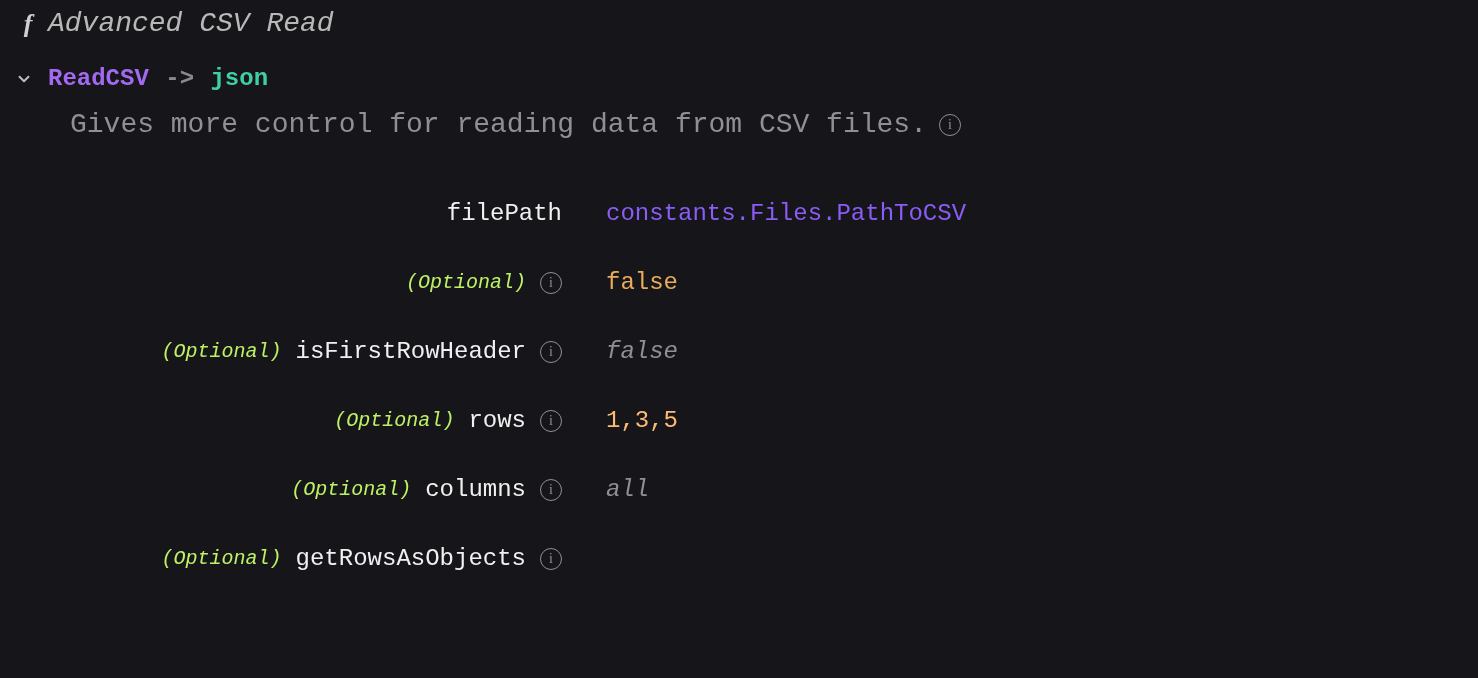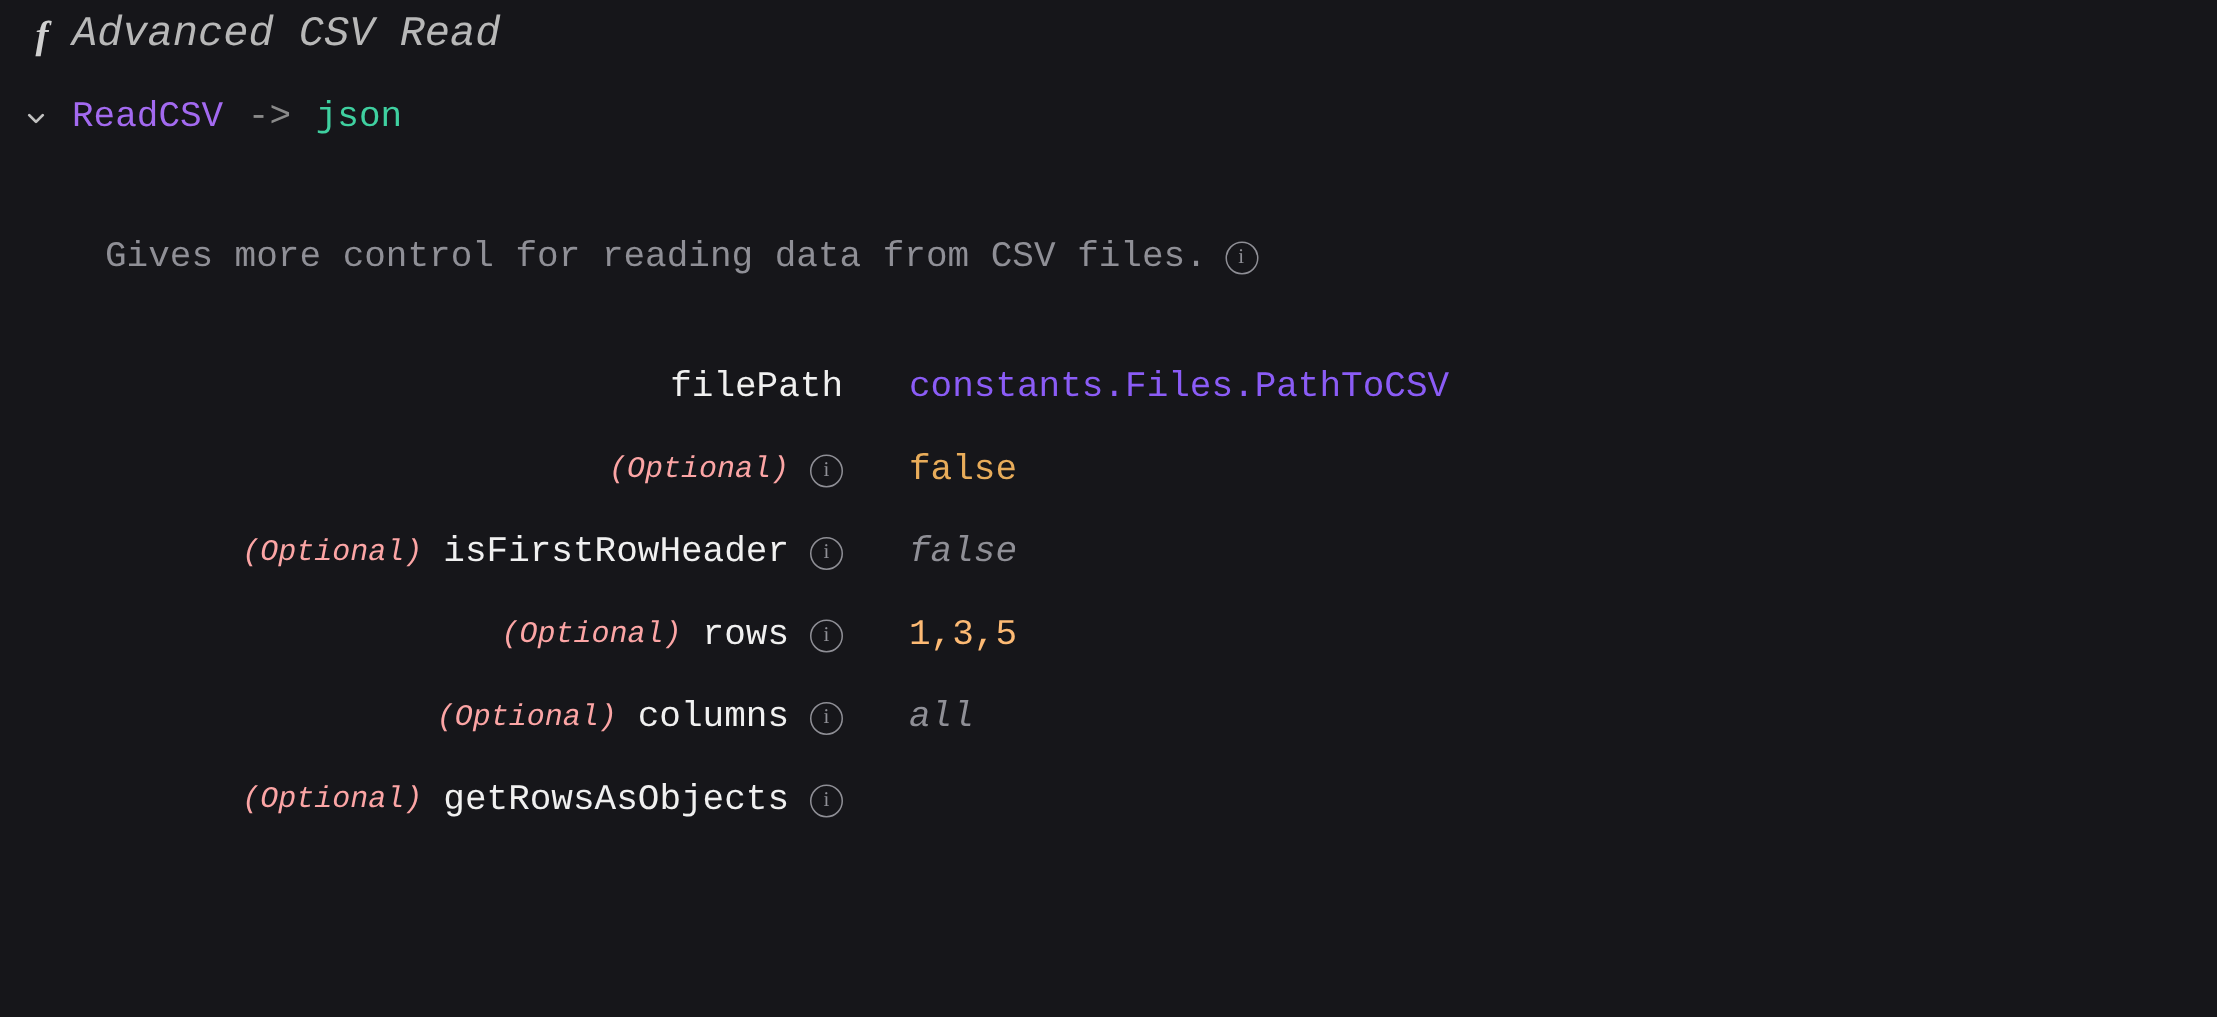--- a/index.html
+++ b/index.html
@@ -31,78 +31,79 @@
     .fn-title {
       font-style: italic;
       color: #b8b8b8;
       font-size: 28px;
     }
     .sig-row {
       display: flex;
       align-items: center;
       gap: 12px;
       margin-left: -6px;
-      margin-bottom: 66px;
+      margin-bottom: 17px;
+      font-weight: bold;
     }
     .chevron-icon {
       width: 24px;
       height: 24px;
       display: flex;
       align-items: center;
       justify-content: center;
       color: #c0c0c0;
     }
     .sig-name { color: #a36af0; }
     .sig-arrow { color: #8a8a8a; margin: 0 2px; }
     .sig-type { color: #3fd0a0; }
     .desc-row {
       display: flex;
       align-items: center;
       gap: 12px;
       color: #8f8f96;
       margin-left: 52px;
       margin-bottom: 60px;
-      font-size: 24px;
+      font-size: 28px;
     }
     .info-icon {
       width: 22px;
       height: 22px;
       border: 1.6px solid currentColor;
       border-radius: 50%;
       display: inline-flex;
       align-items: center;
       justify-content: center;
       font-size: 14px;
       font-style: normal;
       font-family: Georgia, serif;
       line-height: 1;
       flex-shrink: 0;
     }
     .info-icon::after { content: "i"; }
     .params {
       display: flex;
       flex-direction: column;
-      gap: 28px;
+      gap: 42px;
       margin-left: 52px;
     }
     .param-row {
       display: flex;
       align-items: center;
     }
     .param-label {
       flex: 0 0 536px;
       display: flex;
       align-items: center;
       justify-content: flex-end;
       gap: 14px;
       padding-right: 44px;
     }
     .opt-tag {
       font-style: italic;
-      color: #fca5a5;
+      color: #bef264;
       font-size: 20px;
     }
     .param-name {
       color: #f0f0f0;
       font-weight: 500;
     }
     .param-label .info-icon { color: #8f8f96; }
     .param-value { flex: 1; }
     .val-ref { color: #8b5cf6; }
     .val-bool { color: #e8ac5a; }

